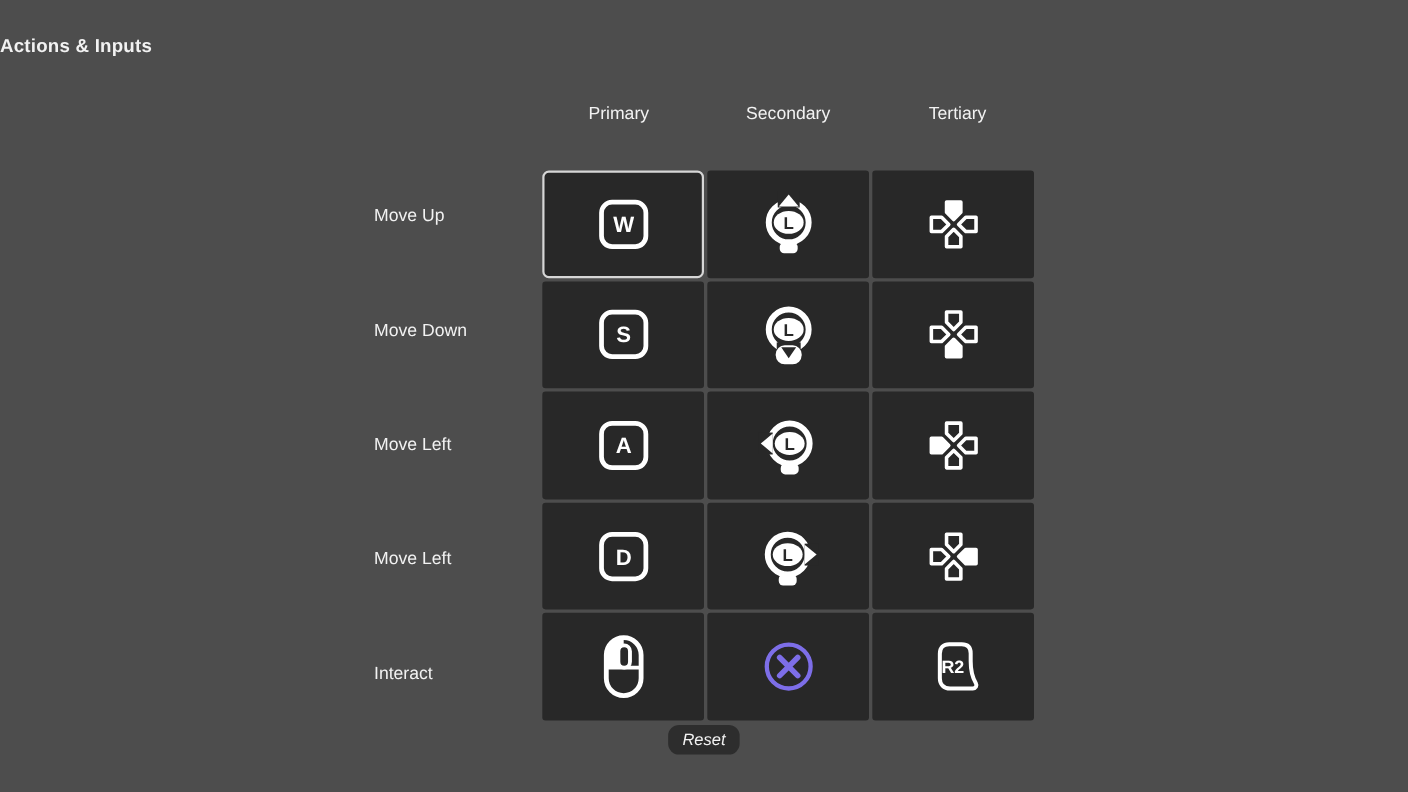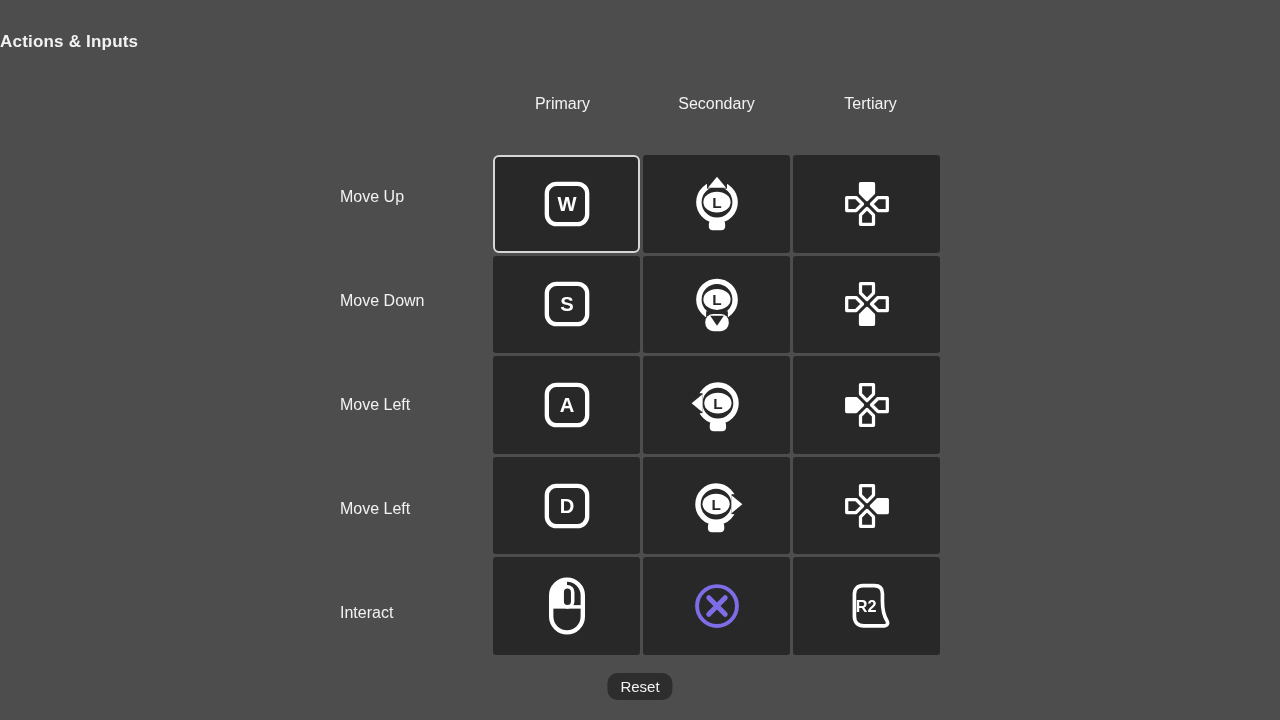--- a/index.html
+++ b/index.html
@@ -11,23 +11,23 @@
            grid-template-columns:repeat(3,1fr);gap:15px;font-size:16px;}
   .headers div{text-align:center;}
   .row-labels{position:absolute;left:340px;top:155px;height:500px;width:150px;
               display:grid;grid-template-rows:repeat(5,1fr);row-gap:3px;gap:20px;}
   .row-labels div{display:flex;align-items:center;font-size:16px;}
   .grid{position:absolute;left:493px;top:155px;width:447px;height:500px;display:grid;
         grid-template-columns:repeat(3,1fr);grid-template-rows:repeat(5,1fr);gap:3px;}
   .cell{background:#282828;border-radius:3px;display:flex;align-items:center;justify-content:center;
         box-sizing:border-box;cursor:pointer;}
   .cell.selected{border:2px solid #d6d6d6;border-radius:6px;}
-  .reset{position:absolute;top:673px;left:50%;transform:translateX(-50%);
+  .reset{position:absolute;top:659px;left:50%;transform:translateX(-50%);
          background:#2d2d2d;border:none;color:#f2f2f2;font-size:15px;
-         font-family:"Liberation Sans",sans-serif;padding:5px 13px;border-radius:10px;cursor:pointer;}
+         font-family:"Liberation Sans",sans-serif;padding:5px 13px;border-radius:10px;cursor:pointer;font-style:italic;}
   svg{display:block;}
   svg text{font-family:"Liberation Sans","DejaVu Sans",sans-serif;font-weight:bold;}
 </style>
 </head>
 <body>
 
 <div class="stage">
 
   <div class="title">Actions &amp; Inputs</div>
 

